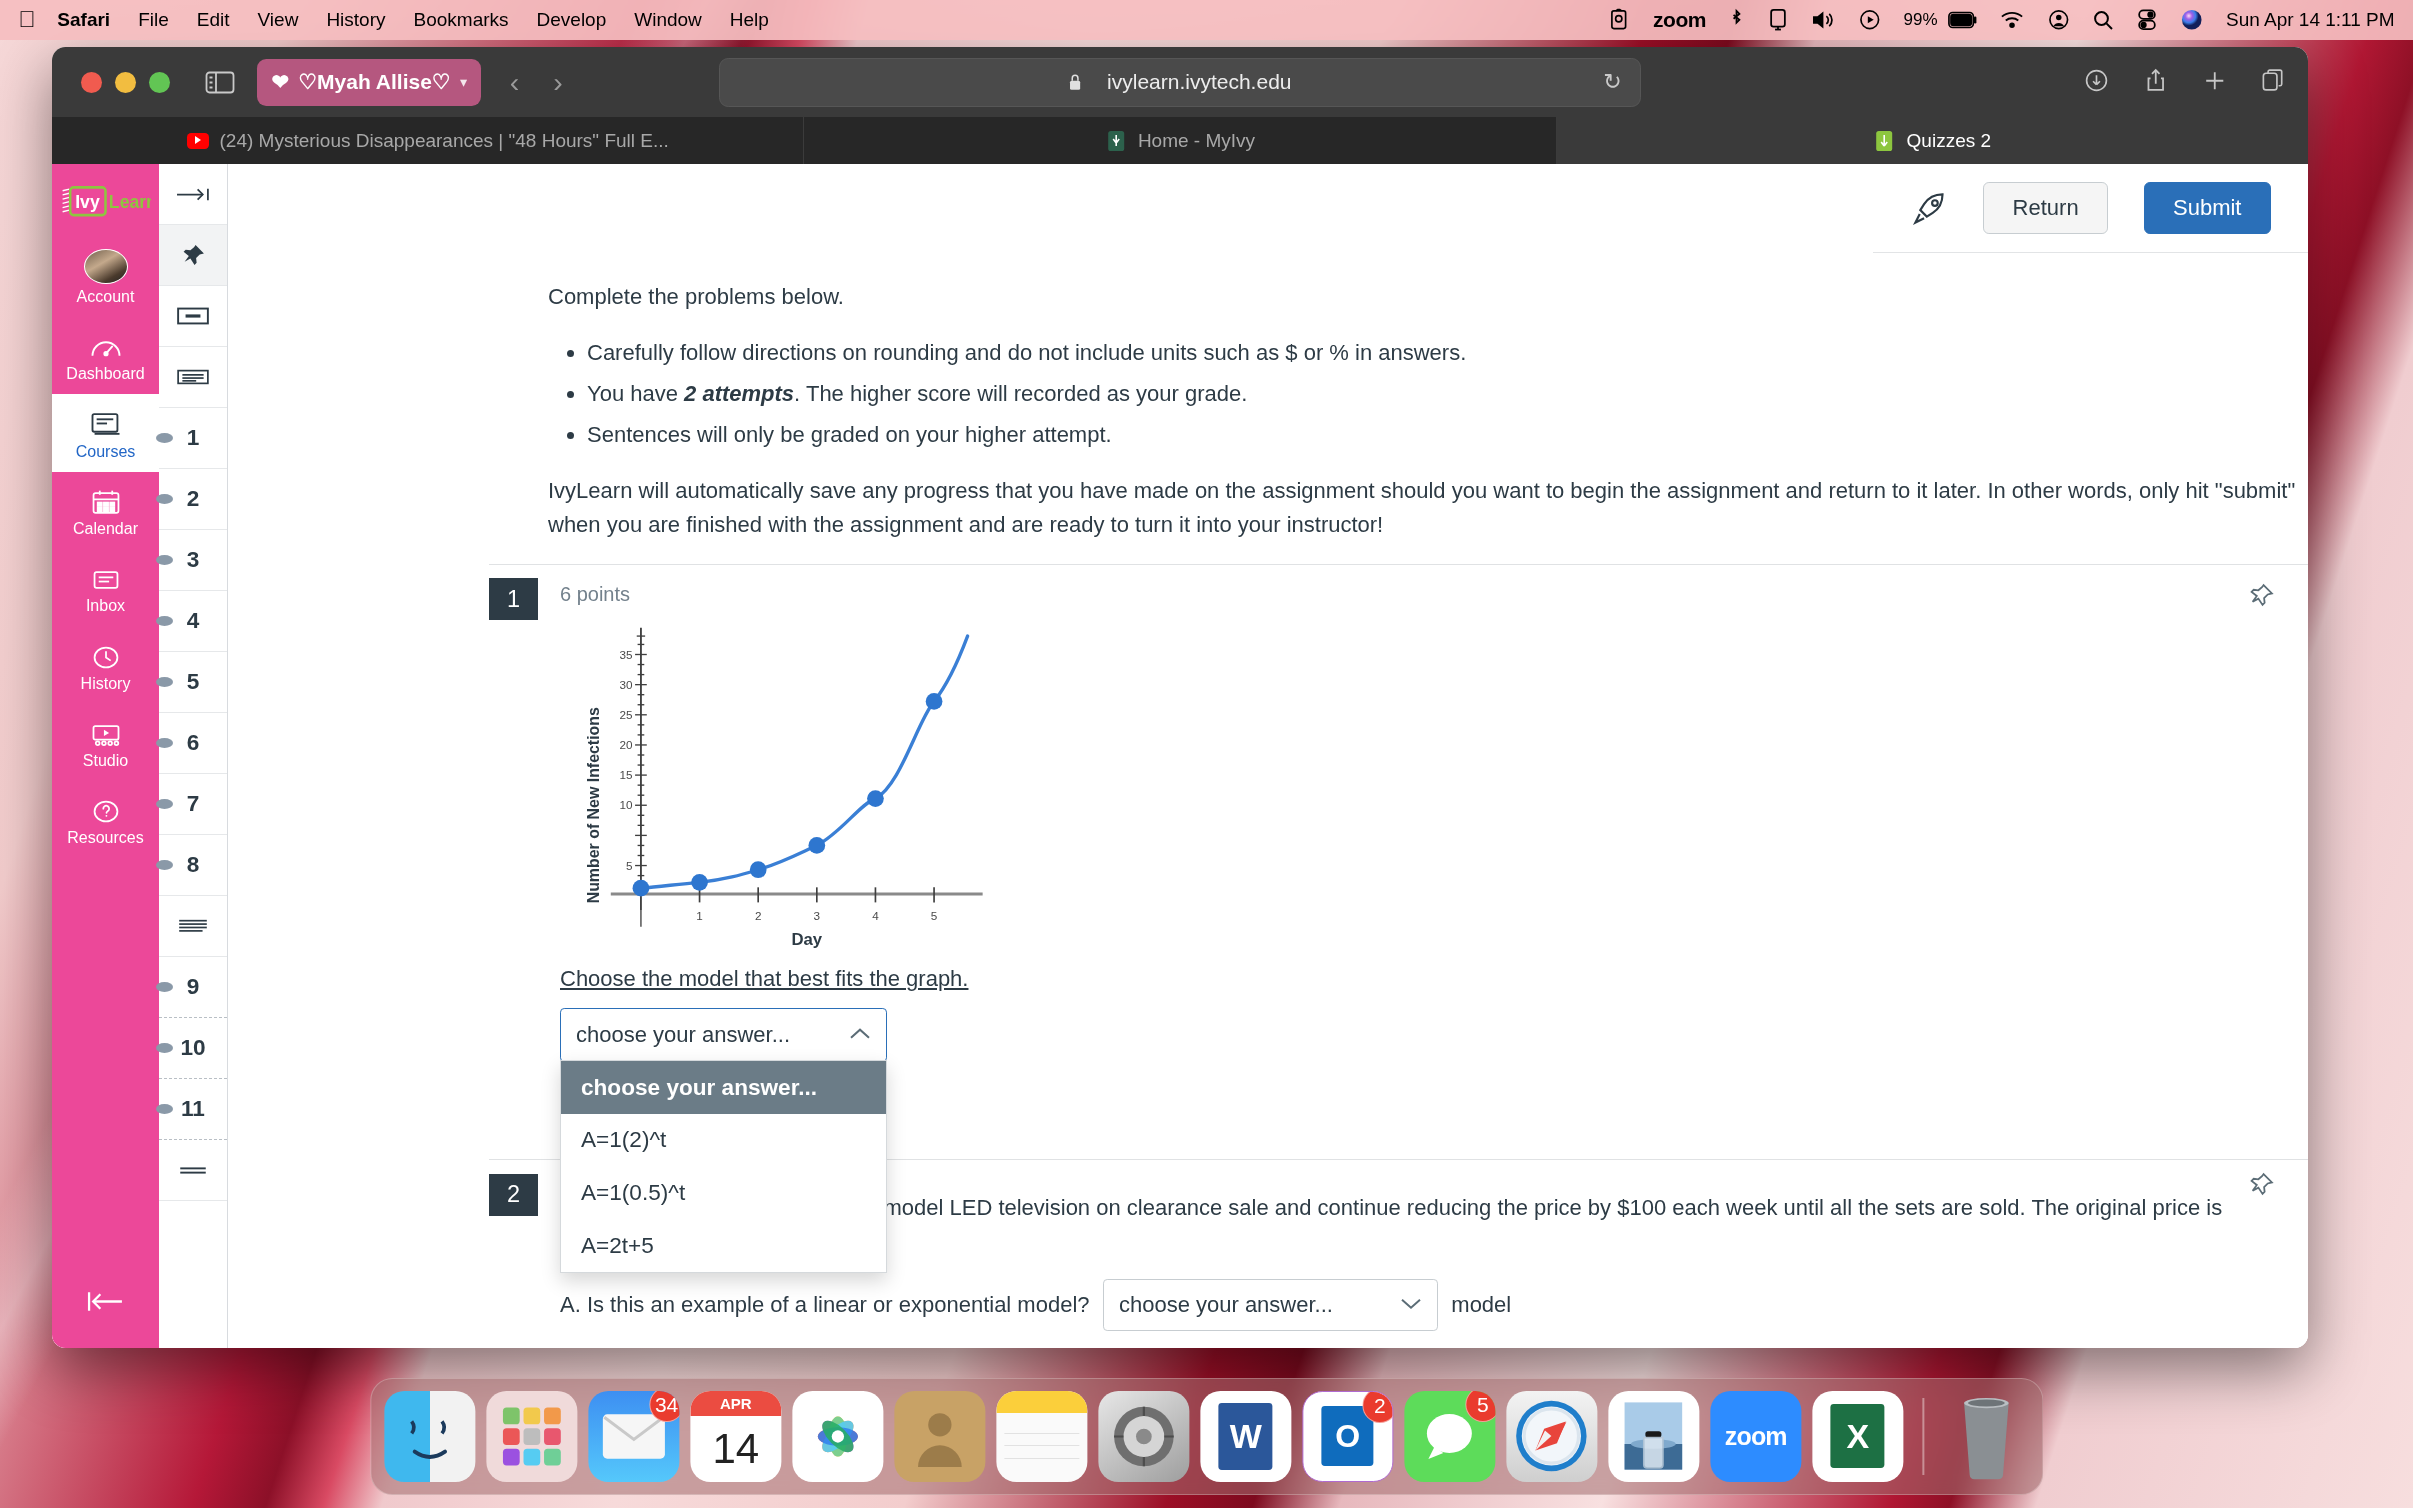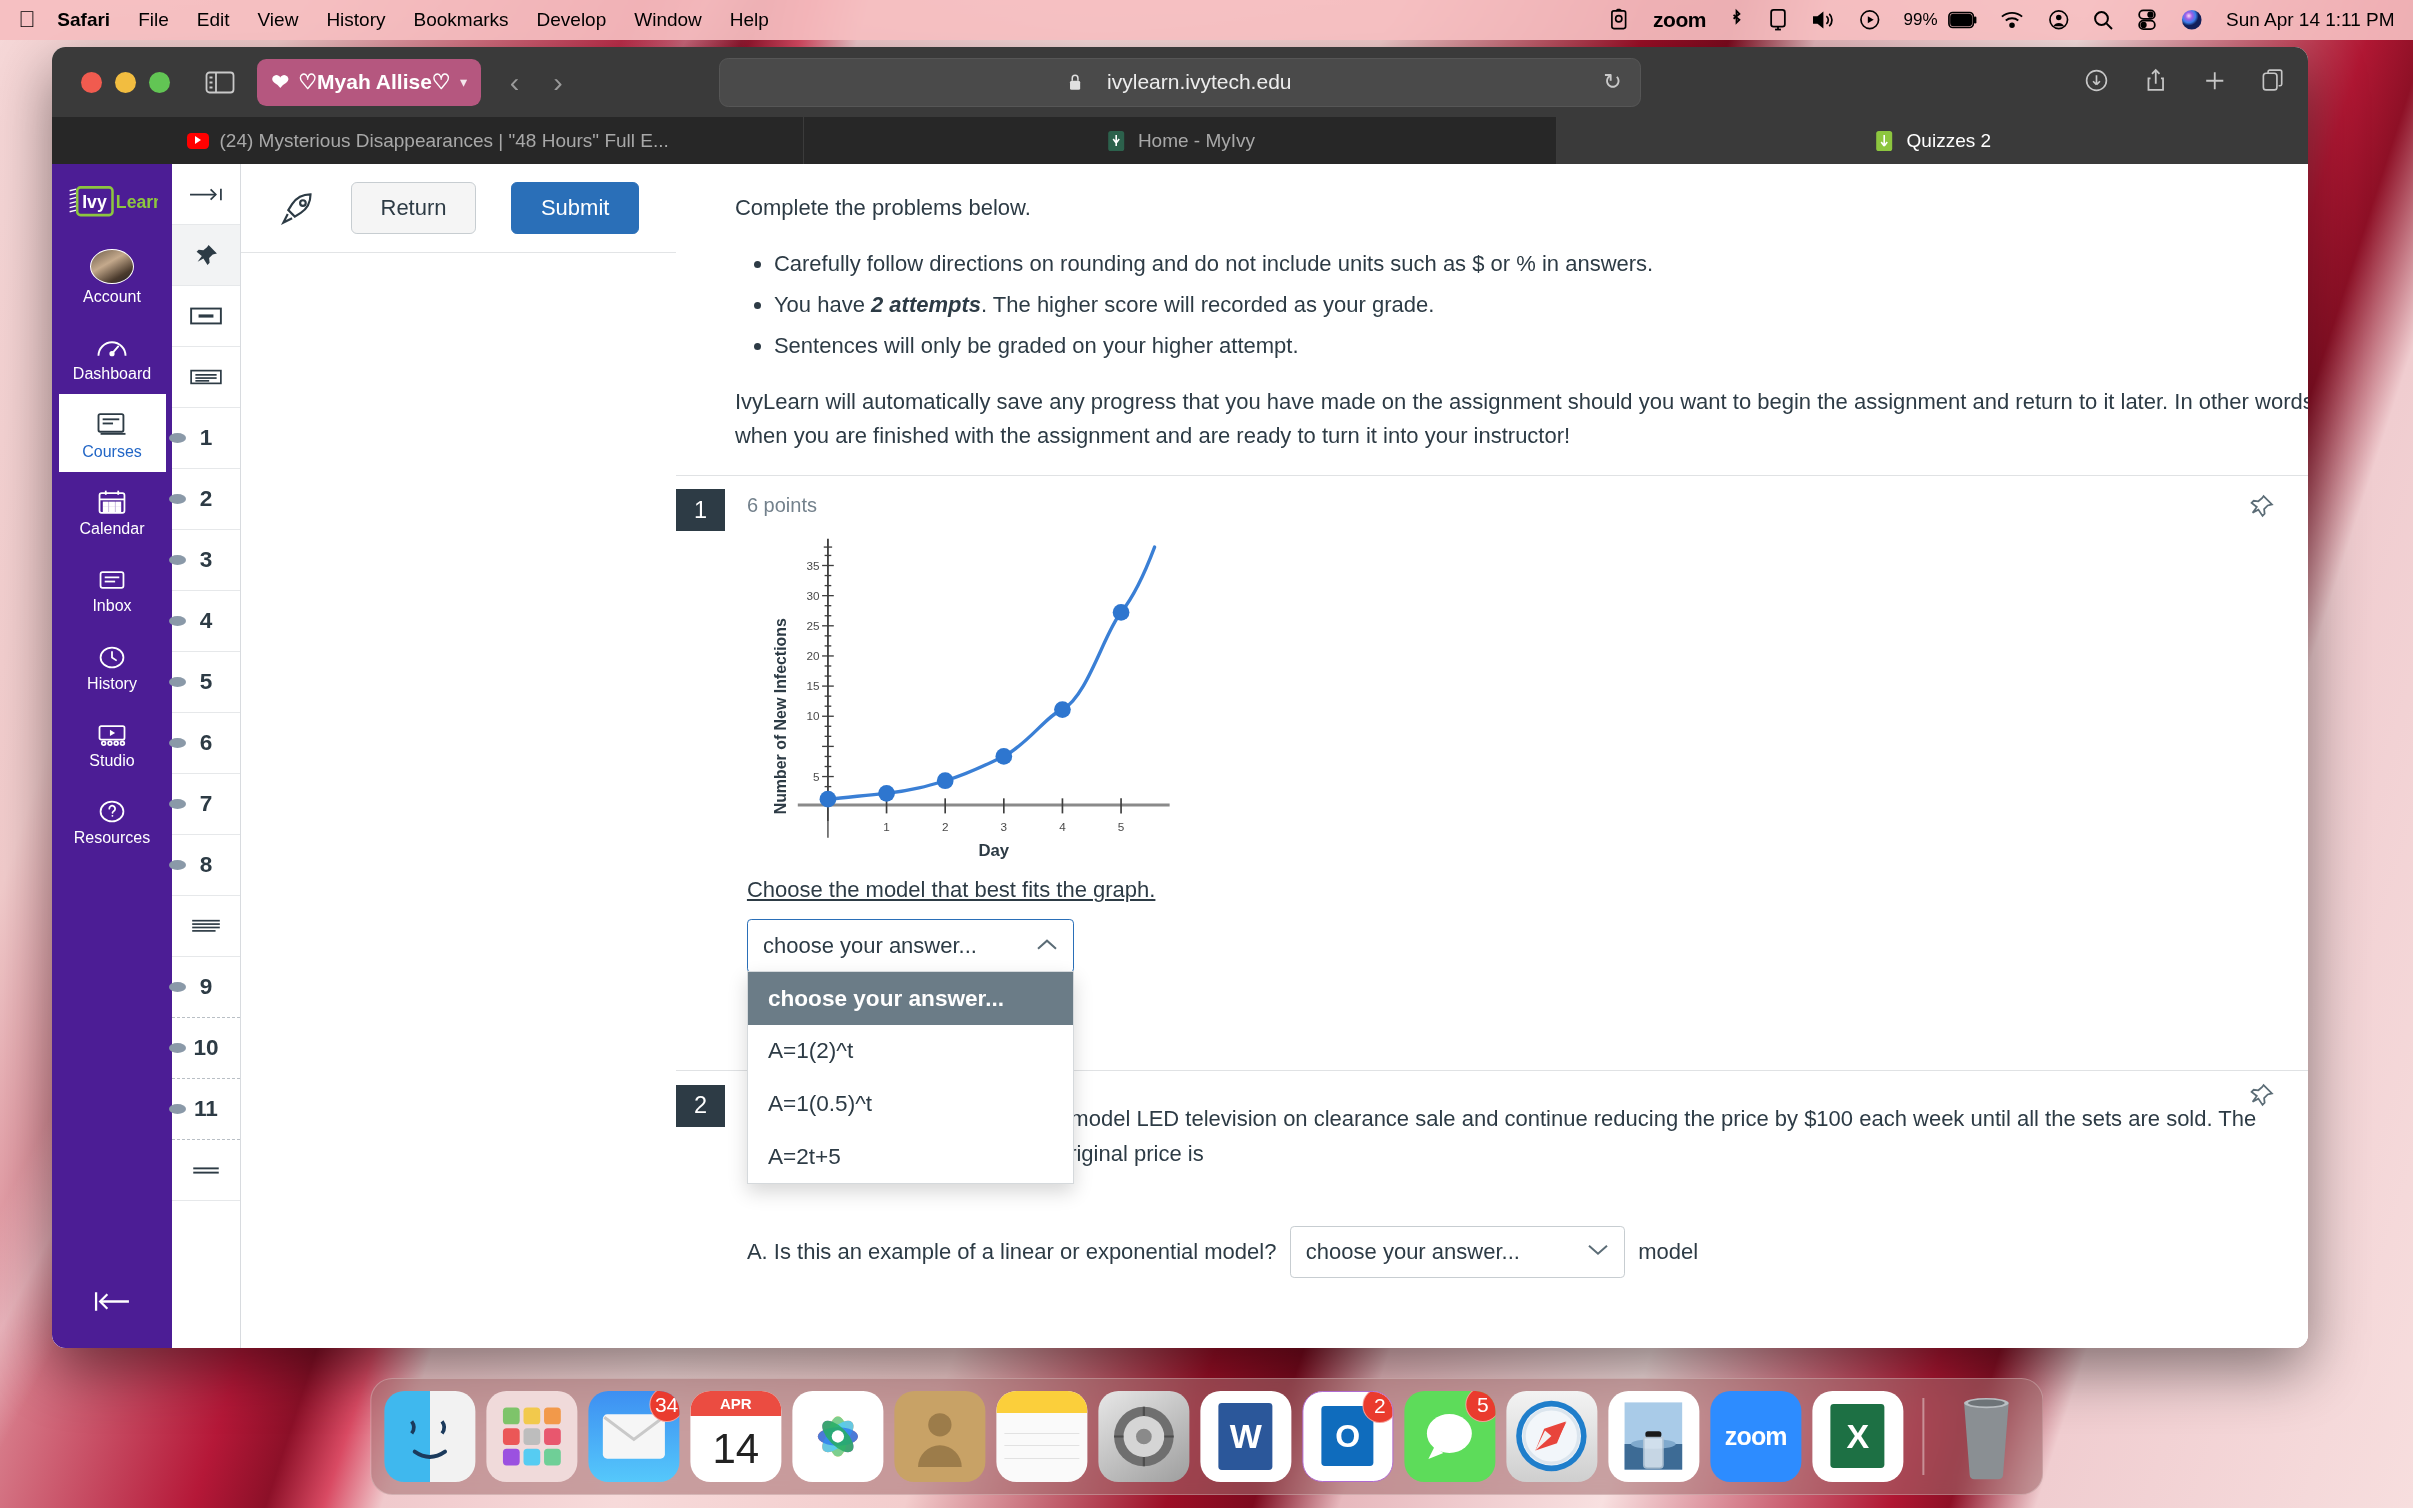--- a/index.html
+++ b/index.html
@@ -93,21 +93,21 @@
   .tab.active { background: #3a3a3a; color: #fff; border-right: none; }
   .tabico { width: 22px; height: 22px; display:flex; align-items:center; justify-content:center; flex: none; }
   .yt { width: 22px; height: 16px; background: #ff0000; border-radius: 4.2px; position: relative; }
   .yt::after { content:""; position:absolute; left:8.4px; top:3.8px; border-left: 6.7px solid #fff; border-top: 4.2px solid transparent; border-bottom: 4.2px solid transparent; }
 
   
   .page { display: flex; height: calc(1301px - 70px - 47px); background: #fff; }
 
   
   .ivynav {
-    width: 120px; background: #4c1d95; color: #fff; flex: none;
+    width: 107px; background: #ec4899; color: #fff; flex: none;
     display: flex; flex-direction: column; align-items: center;
     padding-top: 11.7px; position: relative;
   }
   .ivylogo { margin: 8.4px 0 18.4px; display:flex; align-items:center; }
   .navitem {
     width: 107px; padding: 9.2px 0 11px; display: flex; flex-direction: column;
     align-items: center; gap: 4.2px; font-size: 16px; color: #fff;
   }
   .navitem.active { background: #fff; color: #2266c6; }
   .navitem .ic { height: 35px; display:flex; align-items: flex-end; }
@@ -122,21 +122,21 @@
   .qnav { width: 69px; flex: none; border-right: 0.8px solid #d8dbdf; background: #fff;
           display: flex; flex-direction: column; }
   .qrow { height: 61px; border-bottom: 0.8px solid #e6e8ea; display: flex; align-items: center;
           justify-content: center; position: relative; color: #2d3b45; }
   .qrow.sep-dash { border-bottom: 0.8px dashed #b9bfc5; }
   .qrow.shaded { background: #f2f3f4; }
   .qnum { font-size: 22.6px; font-weight: bold; color: #2d3b45; }
   .qdot { position: absolute; left: -3.4px; width: 17px; height: 10px; border-radius: 50%; background: #8a99a8; }
 
   
-  .content { flex: 1; display: flex; flex-direction: row; min-width: 0; }
+  .content { flex: 1; display: flex; flex-direction: column; min-width: 0; align-items: flex-end; }
   .qhead {
     height: 89px; background: #fff; border-bottom: 0.8px solid #e2e4e6;
     display: flex; align-items: center; padding: 0 37px; gap: 17px;
   }
   .rocket { font-size: 32px; color: #2d3b45; display:flex; }
   .qhead .spacer { flex: 1; }
   .btn {
     height: 52px; padding: 0 28.5px; border-radius: 5.9px; font-size: 22px;
     display: flex; align-items: center; justify-content: center; cursor: pointer;
   }

